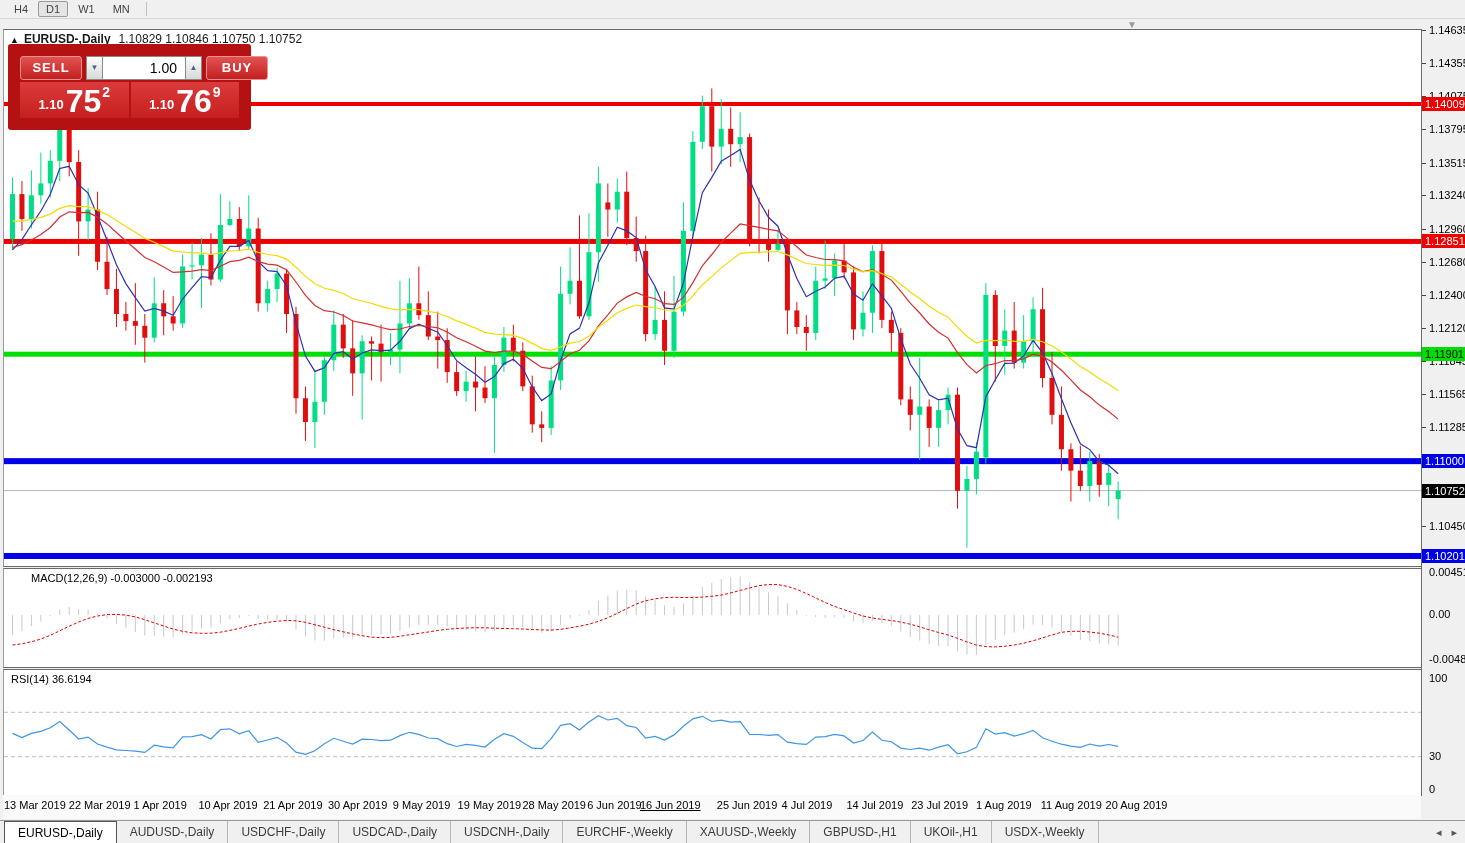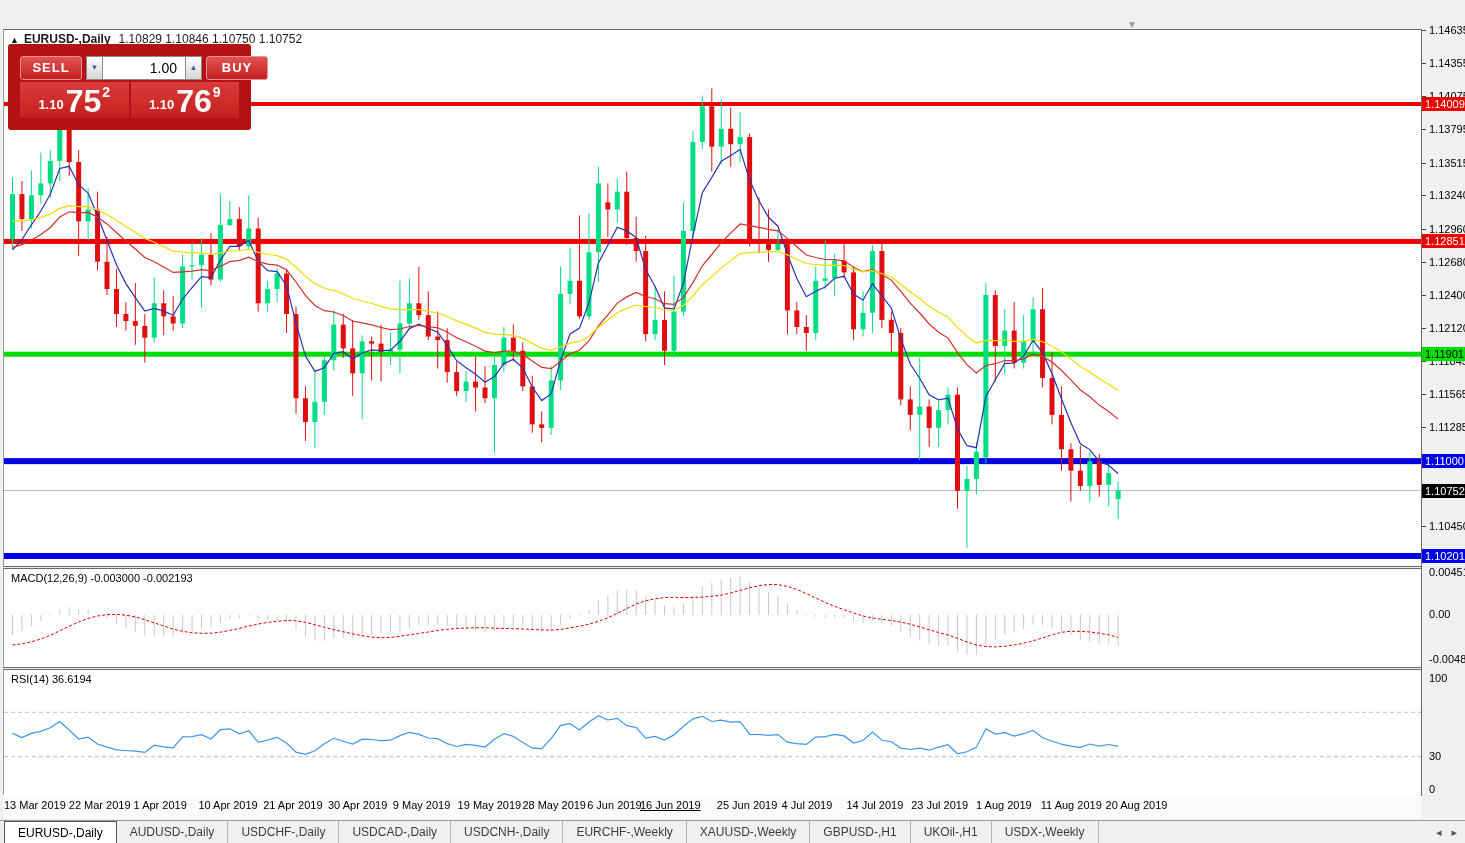--- a/index.html
+++ b/index.html
@@ -52,20 +52,27 @@
   #tabbar{position:absolute;left:0;top:820px;width:1465px;height:23px;background:#f0f0f0;border-top:1px solid #999;display:flex;align-items:stretch;}
   .tab{font-size:12px;color:#3c3c3c;padding:4px 13px 0 13px;border-right:1px solid #b5b5b5;white-space:nowrap;}
   .tab.active{background:#fff;border:1px solid #555;border-bottom:none;color:#000;margin-left:4px;}
   #tab-scroll{margin-left:auto;display:flex;align-items:center;padding-right:8px;color:#555;font-size:11px;gap:10px;}
 </style>
 </head>
 <body>
 
 <div id="root">
 
+  <div id="tf-toolbar">
+      <div class="tfbtn">H4</div>
+      <div class="tfbtn active">D1</div>
+      <div class="tfbtn">W1</div>
+      <div class="tfbtn">MN</div>
+      <div class="tf-sep"></div>
+    </div>
 
   <div class="pane" id="main-pane">
     <svg id="main-svg" width="1418" height="536">
         <rect x="0" y="72" width="1418" height="4" fill="#ee0000"></rect>
         <rect x="0" y="208.94302000000172" width="1418" height="5" fill="#ee0000"></rect>
         <rect x="0" y="321.69851999999986" width="1418" height="5" fill="#00dd00"></rect>
         <rect x="0" y="428.1382099999994" width="1418" height="6" fill="#0000e8"></rect>
         <rect x="0" y="522.9715200000014" width="1418" height="6" fill="#0000e8"></rect>
         <rect x="0" y="460.0733299999998" width="1418" height="1" fill="#b8b8b8"></rect>
         <line x1="8.5" y1="147.46911000000165" x2="8.5" y2="219.8700100000016" stroke="#02de85" stroke-width="1"></line>
@@ -424,21 +431,21 @@
         <line x1="1048" y1="46" x2="1048" y2="58.583713921824355" stroke="#c9c9c9" stroke-width="1"></line>
         <line x1="1057.4499999999998" y1="46" x2="1057.4499999999998" y2="62.59416856884648" stroke="#c9c9c9" stroke-width="1"></line>
         <line x1="1066.8999999999999" y1="46" x2="1066.8999999999999" y2="66.8825399467814" stroke="#c9c9c9" stroke-width="1"></line>
         <line x1="1076.35" y1="46" x2="1076.35" y2="70.968841853179" stroke="#c9c9c9" stroke-width="1"></line>
         <line x1="1085.8" y1="46" x2="1085.8" y2="72.32786651655879" stroke="#c9c9c9" stroke-width="1"></line>
         <line x1="1095.25" y1="46" x2="1095.25" y2="74.57635744636873" stroke="#c9c9c9" stroke-width="1"></line>
         <line x1="1104.6999999999998" y1="46" x2="1104.6999999999998" y2="75.27045880224163" stroke="#c9c9c9" stroke-width="1"></line>
         <line x1="1114.1499999999999" y1="46" x2="1114.1499999999999" y2="76.57868682975355" stroke="#c9c9c9" stroke-width="1"></line>
         <polyline points="8.5,76.0 17.95,74.8 27.4,72.8 36.849999999999994,70.0 46.3,66.3 55.75,61.8 65.19999999999999,57.2 74.64999999999999,53.0 84.1,49.4 93.55,47.0 103,45.6 112.44999999999999,45.4 121.89999999999999,46.1 131.35,47.9 140.79999999999998,50.7 150.25,53.9 159.7,57.0 169.14999999999998,60.1 178.6,62.3 188.04999999999998,63.8 197.5,64.3 206.95,64.2 216.39999999999998,63.2 225.85,61.4 235.29999999999998,59.4 244.74999999999997,57.1 254.2,55.0 263.65,53.4 273.09999999999997,52.2 282.54999999999995,51.5 292,51.8 301.45,53.3 310.9,55.7 320.34999999999997,58.2 329.79999999999995,60.7 339.25,62.8 348.7,64.9 358.15,66.7 367.59999999999997,68.2 377.04999999999995,68.7 386.5,68.4 395.95,67.3 405.4,65.8 414.84999999999997,64.4 424.29999999999995,63.0 433.74999999999994,61.4 443.2,60.3 452.65,59.5 462.09999999999997,59.0 471.54999999999995,58.7 480.99999999999994,58.8 490.45,59.2 499.9,59.5 509.34999999999997,59.7 518.8,60.0 528.25,60.5 537.6999999999999,60.9 547.15,61.1 556.5999999999999,60.4 566.05,58.9 575.5,57.2 584.9499999999999,55.2 594.4,52.3 603.8499999999999,48.8 613.3,44.3 622.75,39.6 632.1999999999999,35.0 641.65,31.8 651.0999999999999,29.8 660.55,28.6 670,28.3 679.4499999999999,28.6 688.9,28.5 698.3499999999999,28.1 707.8,27.3 717.25,26.1 726.6999999999999,24.0 736.15,21.4 745.5999999999999,18.9 755.05,16.7 764.5,15.5 773.9499999999999,15.6 783.4,17.4 792.8499999999999,20.4 802.3,24.5 811.7499999999999,28.9 821.1999999999999,33.5 830.65,37.4 840.0999999999999,40.7 849.55,44.0 858.9999999999999,47.0 868.4499999999999,49.0 877.9,50.4 887.3499999999999,51.5 896.8,53.1 906.2499999999999,55.2 915.6999999999999,57.8 925.15,60.8 934.5999999999999,63.5 944.05,66.0 953.4999999999999,69.4 962.9499999999999,72.9 972.4,76.1 981.8499999999999,77.6 991.3,77.9 1000.7499999999999,77.3 1010.1999999999999,76.0 1019.65,74.2 1029.1,71.8 1038.55,68.9 1048,65.9 1057.4499999999998,63.3 1066.8999999999999,62.3 1076.35,62.3 1085.8,63.0 1095.25,64.2 1104.6999999999998,65.9 1114.1499999999999,68.2" fill="none" stroke="#e00000" stroke-width="1" stroke-dasharray="3 2"></polyline>
       </svg>
-    <div class="ind-label" style="top:3px;">MACD(12,26,9) -0.003000 -0.002193</div>
+    <div class="ind-label" style="top:3px;margin-left:20px;">MACD(12,26,9) -0.003000 -0.002193</div>
   </div>
   <div class="pane" id="rsi-pane">
     <svg id="rsi-svg" width="1418" height="125">
         <line x1="0" y1="42.300000000000004" x2="1418" y2="42.300000000000004" stroke="#bdbdbd" stroke-width="1" stroke-dasharray="4 3"></line>
         <line x1="0" y1="86.7" x2="1418" y2="86.7" stroke="#bdbdbd" stroke-width="1" stroke-dasharray="4 3"></line>
         <polyline points="8.5,63.4 17.95,67.6 27.4,63.4 36.849999999999994,61.4 46.3,57.7 55.75,51.5 65.19999999999999,60.0 74.64999999999999,69.0 84.1,67.1 93.55,74.0 103,77.1 112.44999999999999,79.8 121.89999999999999,80.5 131.35,81.1 140.79999999999998,82.4 150.25,75.2 159.7,76.9 169.14999999999998,77.9 178.6,66.9 188.04999999999998,66.7 197.5,64.7 206.95,69.0 216.39999999999998,59.7 225.85,58.8 235.29999999999998,63.8 244.74999999999997,60.8 254.2,72.4 263.65,70.0 273.09999999999997,67.3 282.54999999999995,73.0 292,82.2 301.45,84.4 310.9,80.7 320.34999999999997,73.7 329.79999999999995,68.3 339.25,71.2 348.7,74.1 358.15,69.2 367.59999999999997,69.5 377.04999999999995,70.6 386.5,70.2 395.95,65.6 405.4,62.3 414.84999999999997,64.4 424.29999999999995,68.0 433.74999999999994,68.6 443.2,73.7 452.65,76.5 462.09999999999997,74.4 471.54999999999995,75.3 480.99999999999994,77.0 490.45,69.3 499.9,63.7 509.34999999999997,66.3 518.8,72.6 528.25,78.2 537.6999999999999,78.7 547.15,68.6 556.5999999999999,55.3 566.05,53.7 575.5,59.9 584.9499999999999,52.1 594.4,45.7 603.8499999999999,50.0 613.3,48.3 622.75,55.6 632.1999999999999,57.5 641.65,68.2 651.0999999999999,66.4 660.55,70.0 670,64.9 679.4499999999999,56.2 688.9,48.8 698.3499999999999,46.3 707.8,51.5 717.25,50.1 726.6999999999999,52.2 736.15,51.6 745.5999999999999,64.4 755.05,64.5 764.5,65.3 773.9499999999999,64.6 783.4,72.1 792.8499999999999,73.7 802.3,74.4 811.7499999999999,67.1 821.1999999999999,66.7 830.65,64.3 840.0999999999999,65.9 849.55,73.1 858.9999999999999,70.5 868.4499999999999,62.1 877.9,70.3 887.3499999999999,71.7 896.8,78.1 906.2499999999999,79.5 915.6999999999999,78.2 925.15,80.2 934.5999999999999,77.2 944.05,74.7 953.4999999999999,83.8 962.9499999999999,81.8 972.4,77.4 981.8499999999999,58.8 991.3,64.1 1000.7499999999999,62.6 1010.1999999999999,66.0 1019.65,63.7 1029.1,60.4 1038.55,67.7 1048,71.2 1057.4499999999998,74.2 1066.8999999999999,76.1 1076.35,77.4 1085.8,74.0 1095.25,76.2 1104.6999999999998,74.5 1114.1499999999999,76.3" fill="none" stroke="#3e96e6" stroke-width="1.2"></polyline>
       </svg>
     <div class="ind-label" style="top:3px;">RSI(14) 36.6194</div>
   </div>
 

